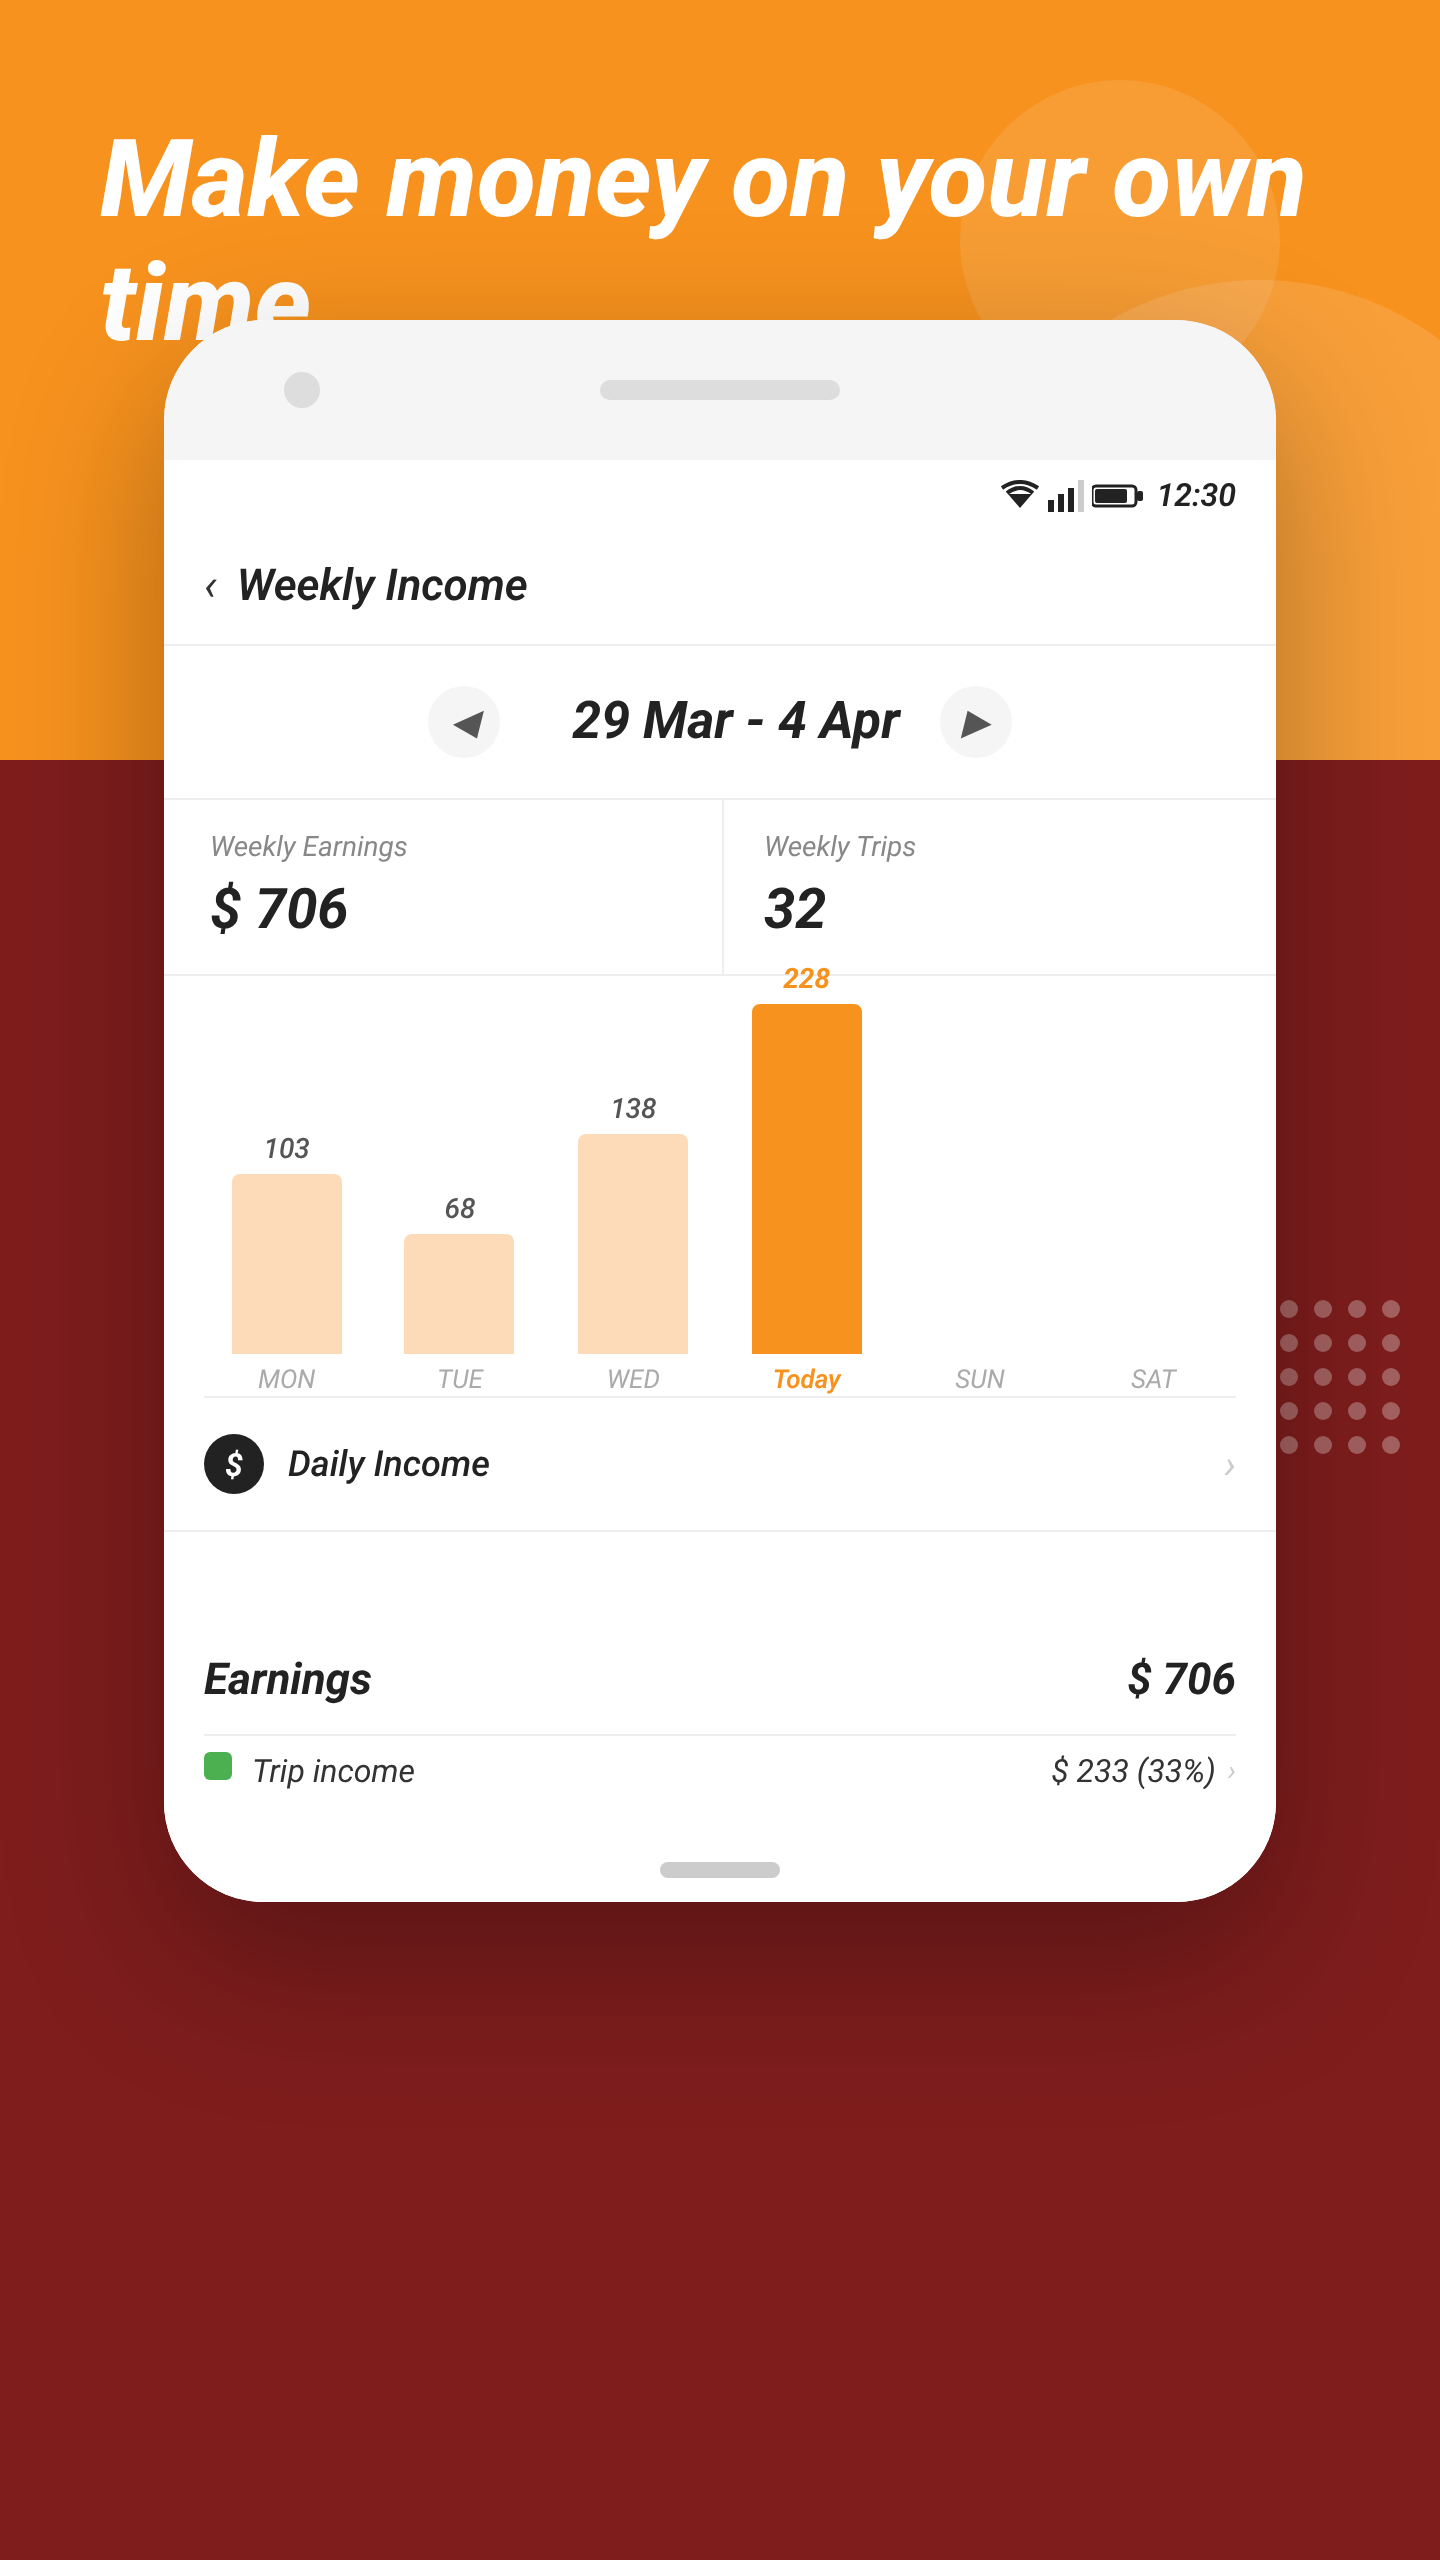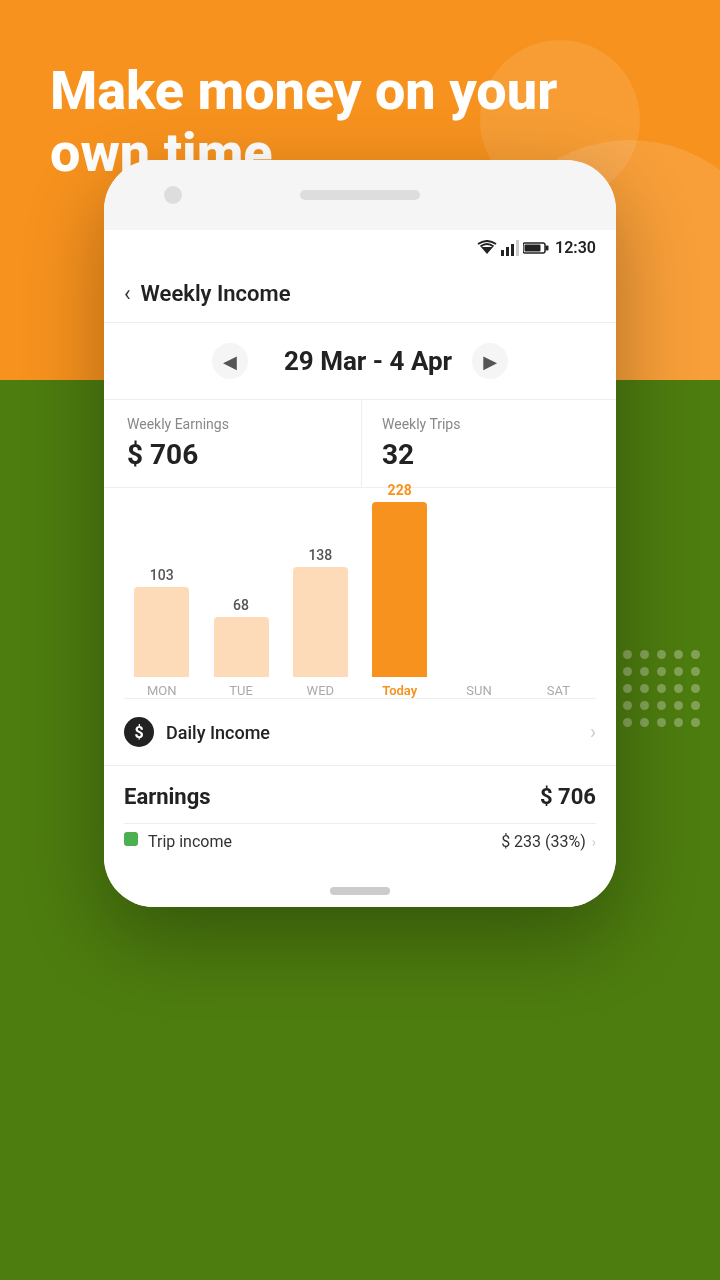--- a/index.html
+++ b/index.html
@@ -47,21 +47,21 @@
       color: #fff;
       font-size: 54px;
       font-weight: 800;
       line-height: 1.15;
       max-width: 620px;
     }
 
     .phone-wrapper {
       position: relative;
       margin: 0 auto;
-      width: 512px;
+      width: 556px;
       border-radius: 50px;
       background: #fff;
       box-shadow: 0 30px 80px rgba(0,0,0,0.3);
       overflow: hidden;
       margin-top: -20px;
     }
 
     
     .phone-top {
       background: #f5f5f5;
@@ -308,20 +308,21 @@
     
     .earnings-section {
       padding: 18px 20px;
     }
 
     .earnings-header {
       display: flex;
       justify-content: space-between;
       align-items: center;
       margin-bottom: 14px;
+      margin-top: 44px;
     }
 
     .earnings-title {
       font-size: 22px;
       font-weight: 700;
       color: #222;
     }
 
     .earnings-total {
       font-size: 22px;
@@ -364,22 +365,23 @@
 
     .chevron-small {
       font-size: 14px;
       color: #ccc;
     }
 
     .outer-container {
       position: relative;
       width: 720px;
       min-height: 1280px;
-      background: #4d7c0f;
+      background: #7f1d1d;
       overflow: hidden;
+      font-style: italic;
     }
 
     .phone-section {
       display: flex;
       justify-content: center;
       position: relative;
     }
 
     .outer-dots {
       position: absolute;

